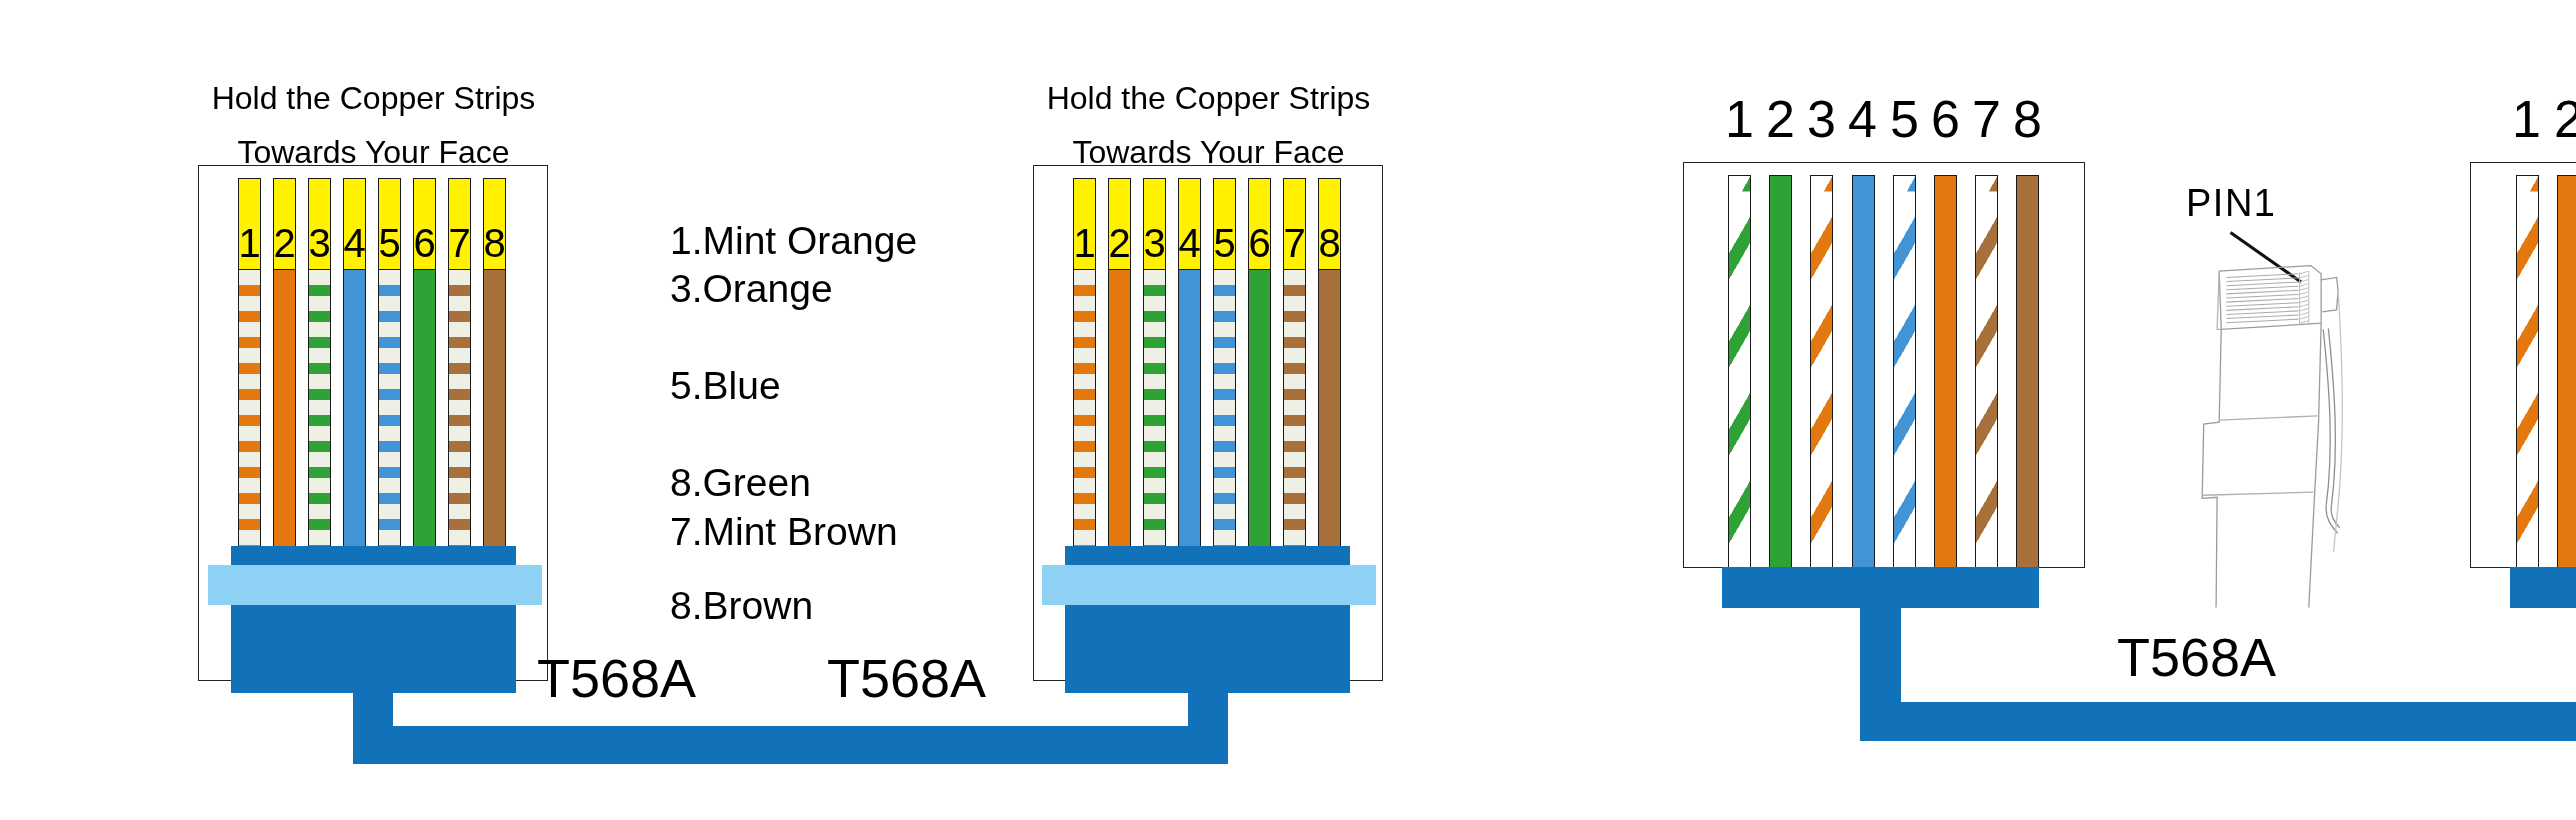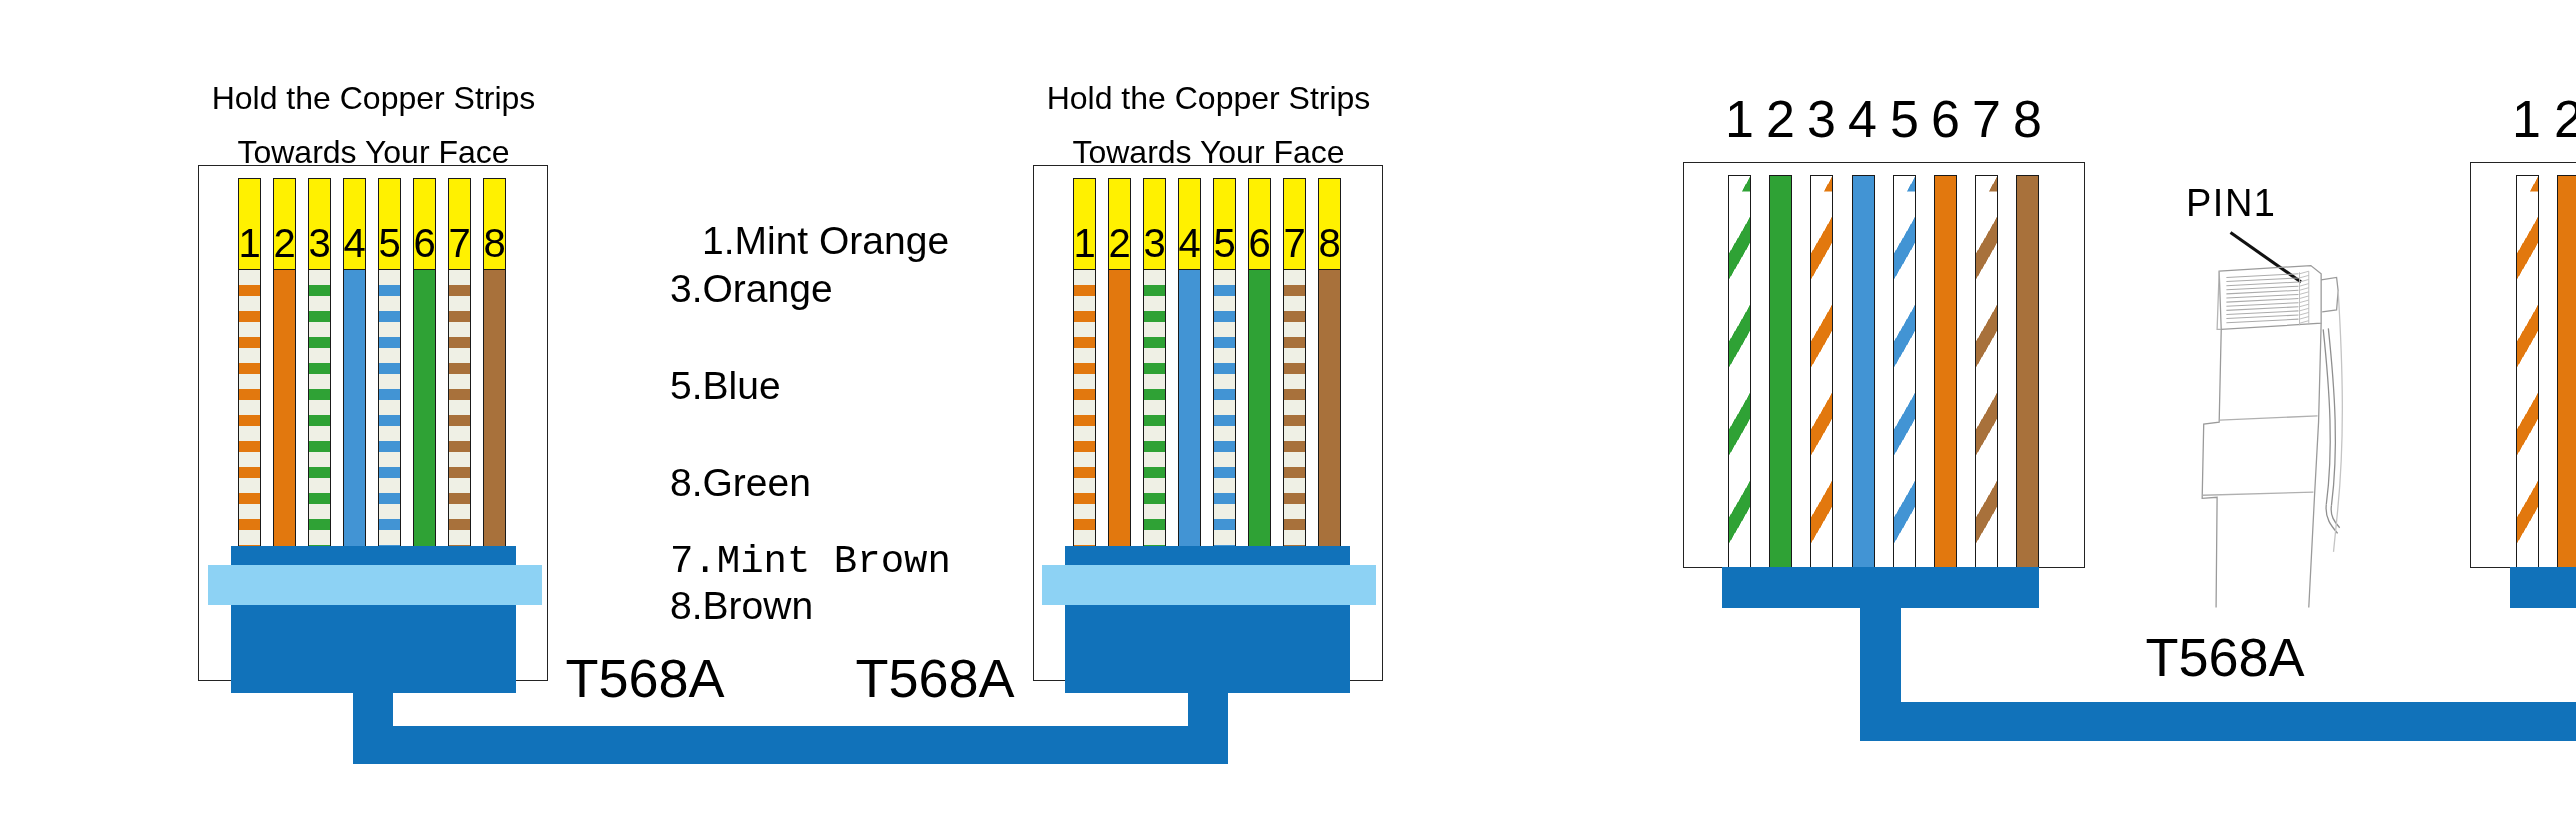--- a/index.html
+++ b/index.html
@@ -19,21 +19,21 @@
   .lcrimp{position:absolute;top:546px;width:285px;height:19.6px;z-index:2;}
   .lstrain{position:absolute;top:565px;width:334px;height:40px;z-index:3;}
   .lboot{position:absolute;top:604px;width:285px;height:89px;z-index:2;}
   .lstub{position:absolute;top:691px;width:40px;height:73px;z-index:2;}
   .lrun{position:absolute;left:353px;top:726px;width:875px;height:38px;z-index:2;}
 
   
   .listline{position:absolute;left:670px;font-size:39px;white-space:nowrap;z-index:1;}
 
   
-  .std-label{position:absolute;width:216px;text-align:center;font-size:54px;white-space:nowrap;}
+  .std-label{position:absolute;width:216px;text-align:left;font-size:54px;white-space:nowrap;}
 
   
   .rbox{position:absolute;top:162px;width:402px;height:406px;border:1.5px solid #232323;
         box-sizing:border-box;background:#ffffff;}
   .rdigit{position:absolute;top:89px;width:41px;text-align:center;font-size:52px;z-index:1;}
   .rwire{position:absolute;top:175px;width:23px;height:394px;box-sizing:border-box;
          border:1px solid #1a1a1a;z-index:1;}
   .rboot{position:absolute;top:567px;width:317px;height:41px;z-index:2;}
   .rstub{position:absolute;top:607px;width:41px;height:134px;z-index:2;}
   .rrun{position:absolute;left:1860px;top:702px;width:829px;height:39px;z-index:2;}
@@ -128,25 +128,25 @@
     <div class="pinY" style="left: 1178px; background: rgb(255, 241, 0);">4</div>
     <div class="lwire" style="left: 1178px; background: rgb(66, 148, 212);"></div>
     <div class="pinY" style="left: 1213px; background: rgb(255, 241, 0);">5</div>
     <div class="lwire" style="left: 1213px; background: repeating-linear-gradient(rgb(239, 240, 229) 0px, rgb(239, 240, 229) 15.5px, rgb(66, 148, 212) 15.5px, rgb(66, 148, 212) 26px) rgb(239, 240, 229);"></div>
     <div class="pinY" style="left: 1248px; background: rgb(255, 241, 0);">6</div>
     <div class="lwire" style="left: 1248px; background: rgb(47, 162, 53);"></div>
     <div class="pinY" style="left: 1283px; background: rgb(255, 241, 0);">7</div>
     <div class="lwire" style="left: 1283px; background: repeating-linear-gradient(rgb(239, 240, 229) 0px, rgb(239, 240, 229) 15.5px, rgb(168, 113, 59) 15.5px, rgb(168, 113, 59) 26px) rgb(239, 240, 229);"></div>
     <div class="pinY" style="left: 1318px; background: rgb(255, 241, 0);">8</div>
     <div class="lwire" style="left: 1318px; background: rgb(168, 113, 59);"></div>
-    <div class="listline" style="top: 219px; margin-left: 32px;">1.Mint Orange</div>
+    <div class="listline" style="top: 219px;">1.Mint Orange</div>
     <div class="listline" style="top: 267px;">3.Orange</div>
     <div class="listline" style="top: 364px;">5.Blue</div>
     <div class="listline" style="top: 461px;">8.Green</div>
-    <div class="listline" style="top: 540px; font-family: Liberation Mono, monospace;">7.Mint Brown</div>
+    <div class="listline" style="top: 510px;">7.Mint Brown</div>
     <div class="listline" style="top: 584px;">8.Brown</div>
     <div class="rdigit" style="left: 1719px;">1</div>
     <div class="rwire" style="left: 1728px; background: repeating-linear-gradient(120deg, rgba(0, 0, 0, 0) 0px, rgba(0, 0, 0, 0) 31px, rgb(47, 162, 53) 31px, rgb(47, 162, 53) 44px) 0px 15.5px rgb(255, 255, 255);"></div>
     <div class="rdigit" style="left: 1760px;">2</div>
     <div class="rwire" style="left: 1769px; background: rgb(47, 162, 53);"></div>
     <div class="rdigit" style="left: 1801px;">3</div>
     <div class="rwire" style="left: 1810px; background: repeating-linear-gradient(120deg, rgba(0, 0, 0, 0) 0px, rgba(0, 0, 0, 0) 31px, rgb(226, 120, 14) 31px, rgb(226, 120, 14) 44px) 0px 15.5px rgb(255, 255, 255);"></div>
     <div class="rdigit" style="left: 1842px;">4</div>
     <div class="rwire" style="left: 1852px; background: rgb(66, 148, 212);"></div>
     <div class="rdigit" style="left: 1884px;">5</div>

